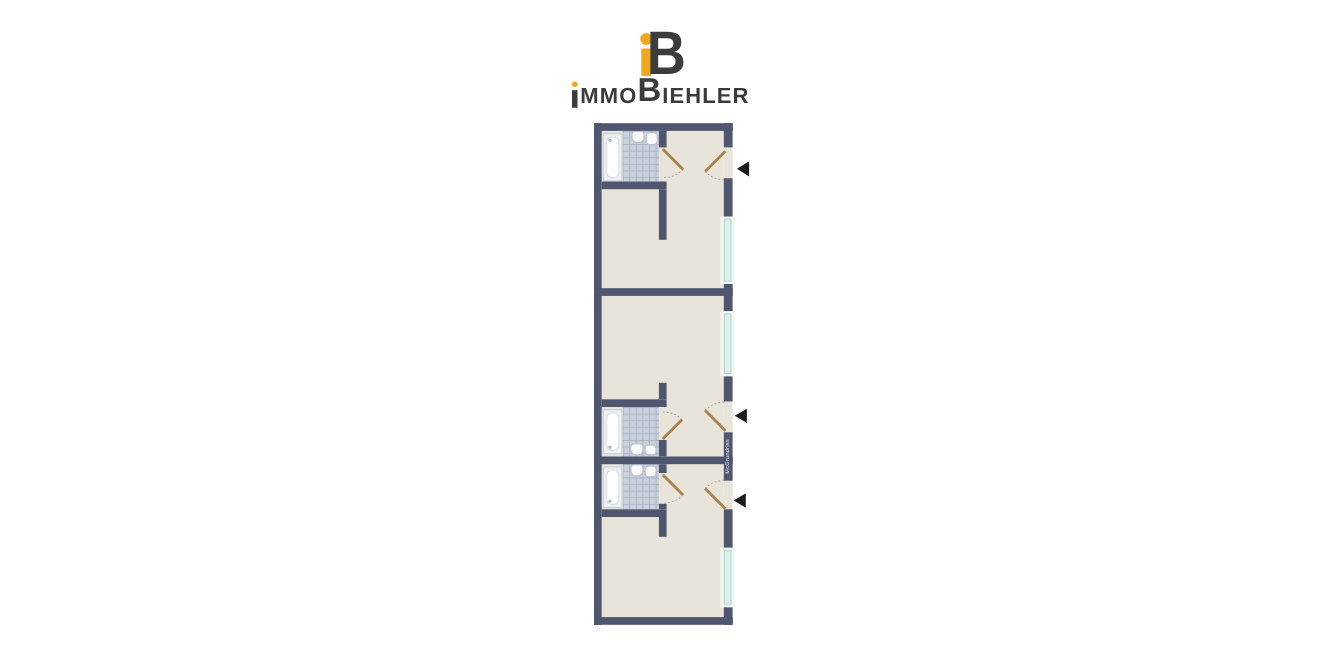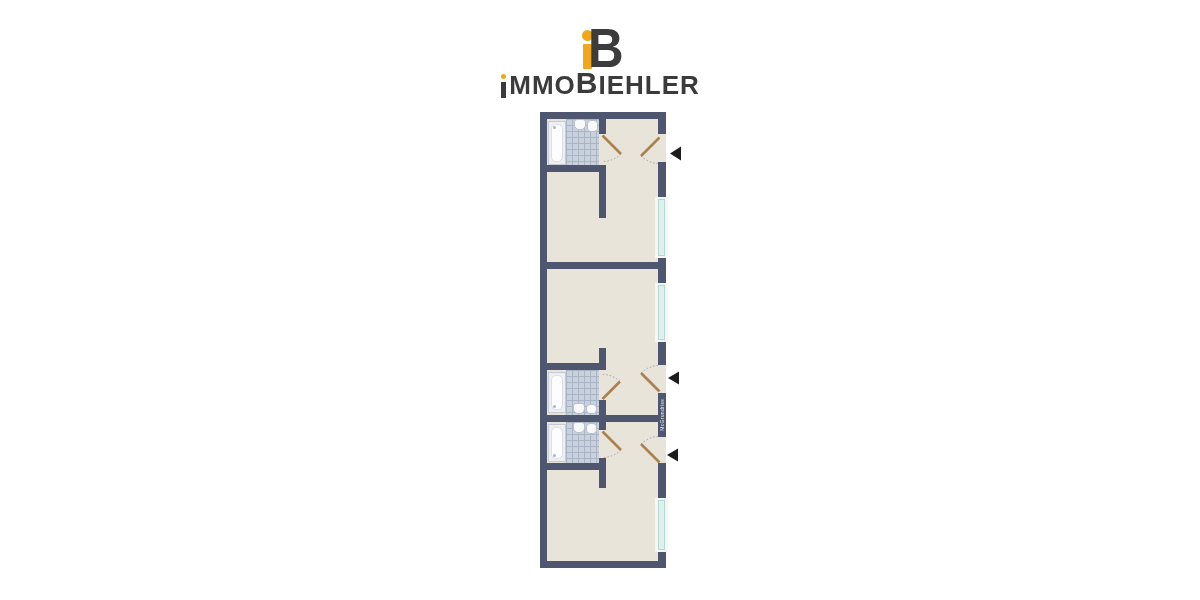--- a/index.html
+++ b/index.html
@@ -17,21 +17,21 @@
     position:absolute;left:588px;top:20px;font-size:56px;line-height:1;font-weight:800;
     color:#3C3C3C;transform:scaleX(0.88);transform-origin:left top;letter-spacing:0;
   }
   #wordmark{
     position:absolute;left:500px;top:72px;width:200px;height:26px;
     display:flex;justify-content:center;align-items:flex-end;color:#3B3B3B;font-weight:800;
   }
   .wm-i{position:relative;width:7px;height:17px;margin-right:2px;}
   .wm-i .i-dot{position:absolute;left:1px;top:-7px;width:5px;height:5px;border-radius:50%;background:#F2A71B;}
   .wm-i .i-stem{position:absolute;left:1px;bottom:0;width:5px;height:16px;background:#3B3B3B;}
-  .wm-mmo,.wm-iehler{font-size:26px;line-height:1;letter-spacing:1px;}
+  .wm-mmo,.wm-iehler{font-size:20px;line-height:1;letter-spacing:1px;}
   .wm-b{font-size:30px;line-height:1;letter-spacing:1px;}
 
   
   #plan{position:absolute;left:540px;top:112px;width:126px;height:456px;}
   .wall{position:absolute;background:#4E5670;}
   .floor{position:absolute;background:#E9E4DA;}
   .tiles{
     position:absolute;background-color:#C9D1DC;
     background-image:linear-gradient(#A9B4C5 1px,transparent 1px),
                      linear-gradient(90deg,#A9B4C5 1px,transparent 1px);

